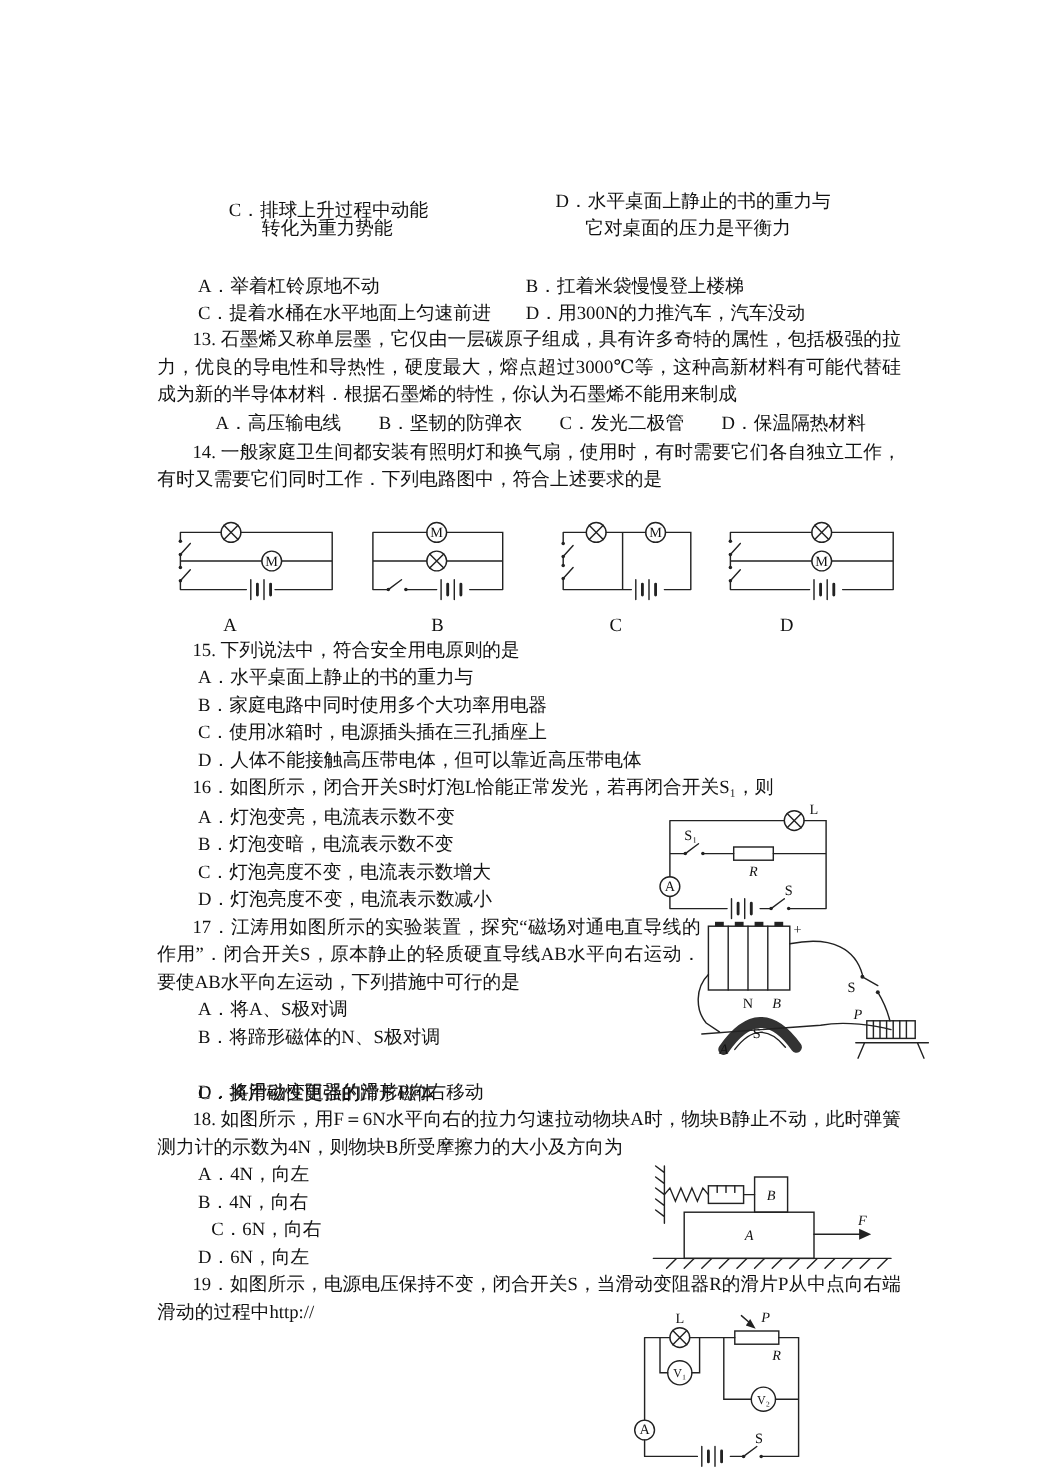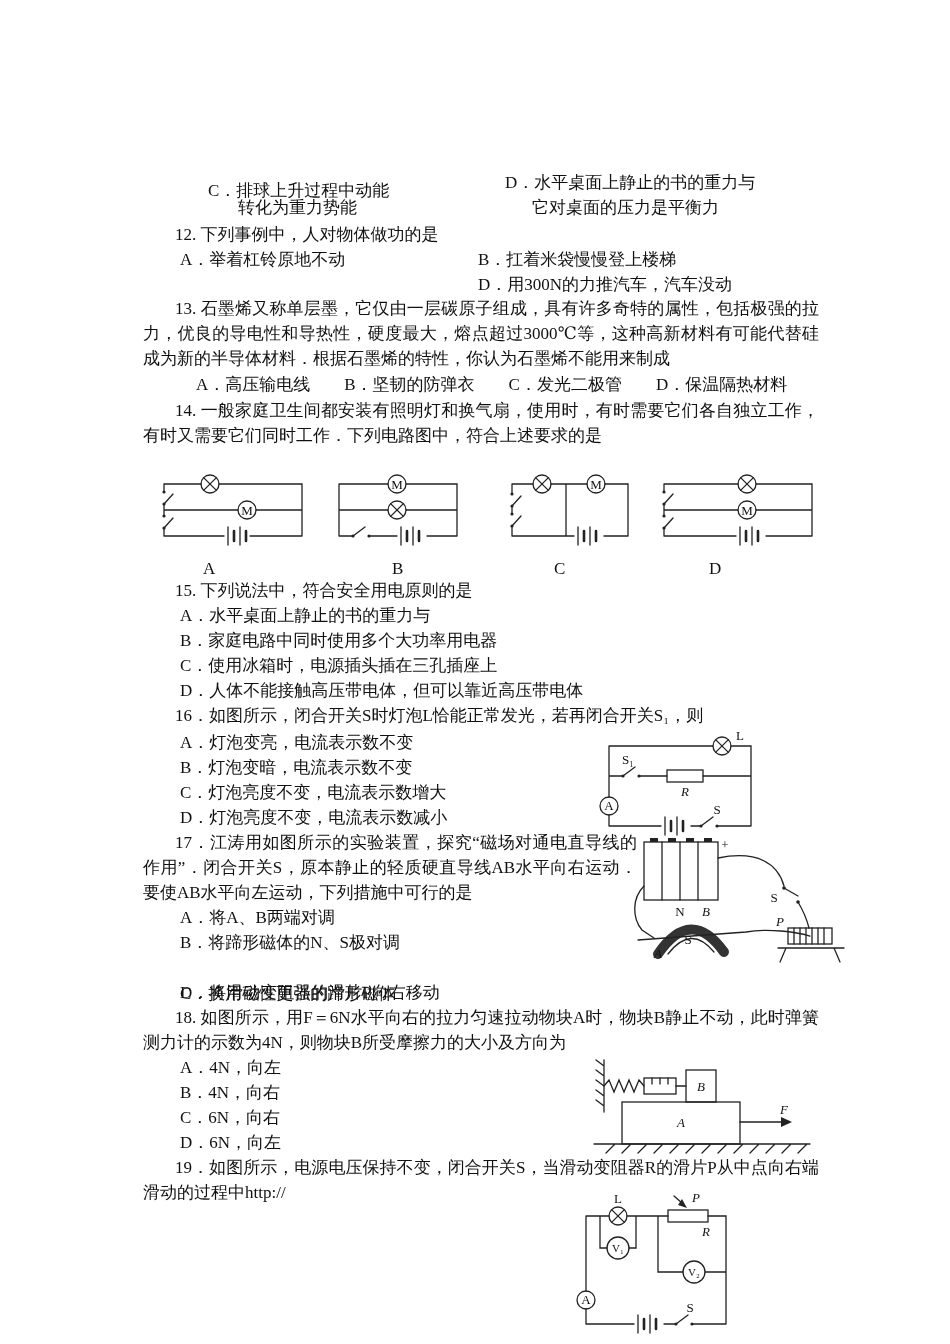--- a/index.html
+++ b/index.html
@@ -21,23 +21,23 @@
 </head>
 <body>
 
 <div id="page">
 
   <div class="ln" style="left:208px;top:178px">C．排球上升过程中动能</div>
   <div class="ln" style="left:238px;top:195px">转化为重力势能</div>
   <div class="ln" style="left:505px;top:170px">D．水平桌面上静止的书的重力与</div>
   <div class="ln" style="left:532px;top:195px">它对桌面的压力是平衡力</div>
 
-  <div class="ln" style="left:175px;top:222px">12. 下列事例中，人对物体做功的是</div>
   <div class="ln" style="left:180px;top:247px">A．举着杠铃原地不动</div>
   <div class="ln" style="left:478px;top:247px">B．扛着米袋慢慢登上楼梯</div>
+  <div class="ln" style="left:180px;top:272px">C．提着水桶在水平地面上匀速前进</div>
   <div class="ln" style="left:478px;top:272px">D．用300N的力推汽车，汽车没动</div>
 
   <div class="para" style="left:143px;top:296px;width:676px">13. 石墨烯又称单层墨，它仅由一层碳原子组成，具有许多奇特的属性，包括极强的拉力，优良的导电性和导热性，硬度最大，熔点超过3000℃等，这种高新材料有可能代替硅成为新的半导体材料．根据石墨烯的特性，你认为石墨烯不能用来制成</div>
   <div class="ln" style="left:196px;top:372px">A．高压输电线　　B．坚韧的防弹衣　　C．发光二极管　　D．保温隔热材料</div>
 
   <div class="para" style="left:143px;top:398px;width:676px">14. 一般家庭卫生间都安装有照明灯和换气扇，使用时，有时需要它们各自独立工作，有时又需要它们同时工作．下列电路图中，符合上述要求的是</div>
 
   <div class="fig" style="left:152px;top:468px">
     <svg width="162" height="88" viewBox="0 0 162 88">
       <path class="wire" d="M12,16 H49 M67,16 H150 V68 M12,42 H86 M104,42 H150 M12,16 V24 M12,36 V48 M12,60 V68 M12,68 H72 M98,68 H150"></path>
@@ -183,21 +183,21 @@
       <g>
         <circle class="dot" cx="106" cy="98" r="1.6"></circle>
           <circle class="dot" cx="122" cy="98" r="1.6"></circle>
         <path class="wire" d="M106,98 L118,89"></path>
       </g>
       <text class="t" x="122" y="86">S</text>
     </svg>
   </div>
 
   <div class="para" style="left:143px;top:830px;width:494px">17．江涛用如图所示的实验装置，探究“磁场对通电直导线的作用”．闭合开关S，原本静止的轻质硬直导线AB水平向右运动．要使AB水平向左运动，下列措施中可行的是</div>
-  <div class="ln" style="left:180px;top:905px">A．将A、B两端对调</div>
+  <div class="ln" style="left:180px;top:905px">A．将A、S极对调</div>
   <div class="ln" style="left:180px;top:930px">B．将蹄形磁体的N、S极对调</div>
   <div class="ln" style="left:180px;top:981px">C．换用磁性更强的蹄形磁体</div>
   <div class="ln" style="left:180px;top:980px">D．将滑动变阻器的滑片P向右移动</div>
 
   <div class="fig" style="left:628px;top:836px">
     <svg width="232" height="130" viewBox="0 0 232 130">
       <g>
         <rect class="comp" x="16" y="6" width="74" height="58"></rect>
         <path class="wire" d="M34,6 V64 M52,6 V64 M70,6 V64"></path>
         <rect class="dot" x="22" y="2" width="8" height="4"></rect>
@@ -229,21 +229,21 @@
       <text class="t" x="52" y="80">N</text>
       <text class="t ti" x="78" y="80">B</text>
       <text class="t" x="60" y="108">S</text>
       <text class="t ti" x="30" y="122">A</text>
     </svg>
   </div>
 
   <div class="para" style="left:143px;top:1005px;width:676px">18. 如图所示，用F＝6N水平向右的拉力匀速拉动物块A时，物块B静止不动，此时弹簧测力计的示数为4N，则物块B所受摩擦力的大小及方向为</div>
   <div class="ln" style="left:180px;top:1055px">A．4N，向左</div>
   <div class="ln" style="left:180px;top:1080px">B．4N，向右</div>
-  <div class="ln" style="left:180px;top:1105px">C．6N，向右</div>
+  <div class="ln" style="left:192px;top:1105px">C．6N，向右</div>
   <div class="ln" style="left:180px;top:1130px">D．6N，向左</div>
 
   <div class="fig" style="left:588px;top:1056px">
     <svg width="228" height="102" viewBox="0 0 228 102">
       <g>
         <path class="wire" d="M16,4 V56 M16,10 L8,4 M16,20 L8,14 M16,30 L8,24 M16,40 L8,34 M16,50 L8,44"></path>
       </g>
       <g>
         <path class="wire" d="M16,30 L21,24 L26,36 L31,24 L36,36 L41,24 L46,36 L51,24 L56,30"></path>
         <rect class="comp" x="56" y="22" width="32" height="16"></rect>

